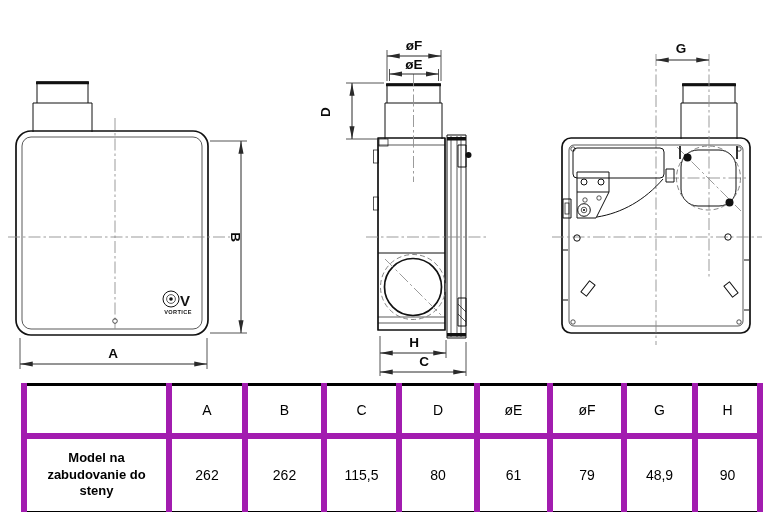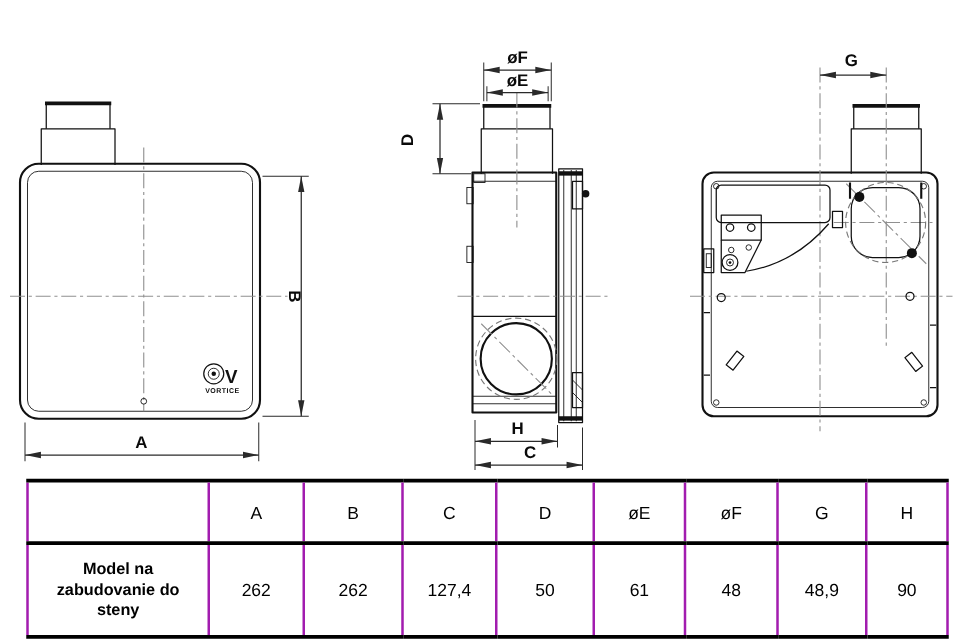--- a/index.html
+++ b/index.html
@@ -14,21 +14,21 @@
   .fillb{fill:#111111;stroke:none;}
   .dim{stroke:#2a2a2a;stroke-width:1;fill:none;}
   .ext{stroke:#2a2a2a;stroke-width:0.8;fill:none;}
   .cl{stroke:#909090;stroke-width:0.9;fill:none;stroke-dasharray:12 3 2.5 3;}
   .dash{stroke:#777777;stroke-width:0.9;fill:none;stroke-dasharray:5 3;}
   .lab{font:bold 13.5px "Liberation Sans",sans-serif;fill:#0a0a0a;}
   .logov{font:bold 15px "Liberation Sans",sans-serif;fill:#111;}
   .logot{font:bold 5.6px "Liberation Sans",sans-serif;fill:#111;letter-spacing:0.4px;}
   
   .dim-table{position:absolute;left:21px;top:383px;border-collapse:collapse;table-layout:fixed;}
-  .dim-table th,.dim-table td{border:2px solid #a21caf;text-align:center;vertical-align:middle;
+  .dim-table th,.dim-table td{border:6px solid #a21caf;text-align:center;vertical-align:middle;
       font-weight:400;font-size:14px;color:#000;background:#fff;padding:0;}
   .dim-table tr.hdr th{height:47px;border-top:3px solid #000;border-bottom:3px solid #000;}
   .dim-table tr.dat th,.dim-table tr.dat td{height:72px;border-bottom:3px solid #000;}
   .dim-table .lbl{font-weight:bold;font-size:13px;line-height:1.3;padding:0 12px;}
 </style>
 </head>
 <body>
 
 <div class="stage">
 
@@ -209,23 +209,23 @@
       <th>D</th>
       <th>øE</th>
       <th>øF</th>
       <th>G</th>
       <th>H</th>
     </tr>
     <tr class="dat">
       <th class="lbl">Model na zabudovanie do steny</th>
       <td>262</td>
       <td>262</td>
-      <td>127,4</td>
-      <td>50</td>
+      <td>115,5</td>
+      <td>80</td>
       <td>61</td>
-      <td>48</td>
+      <td>79</td>
       <td>48,9</td>
       <td>90</td>
     </tr>
   </tbody>
     </table>
 
 </div>
 
 </body></html>

